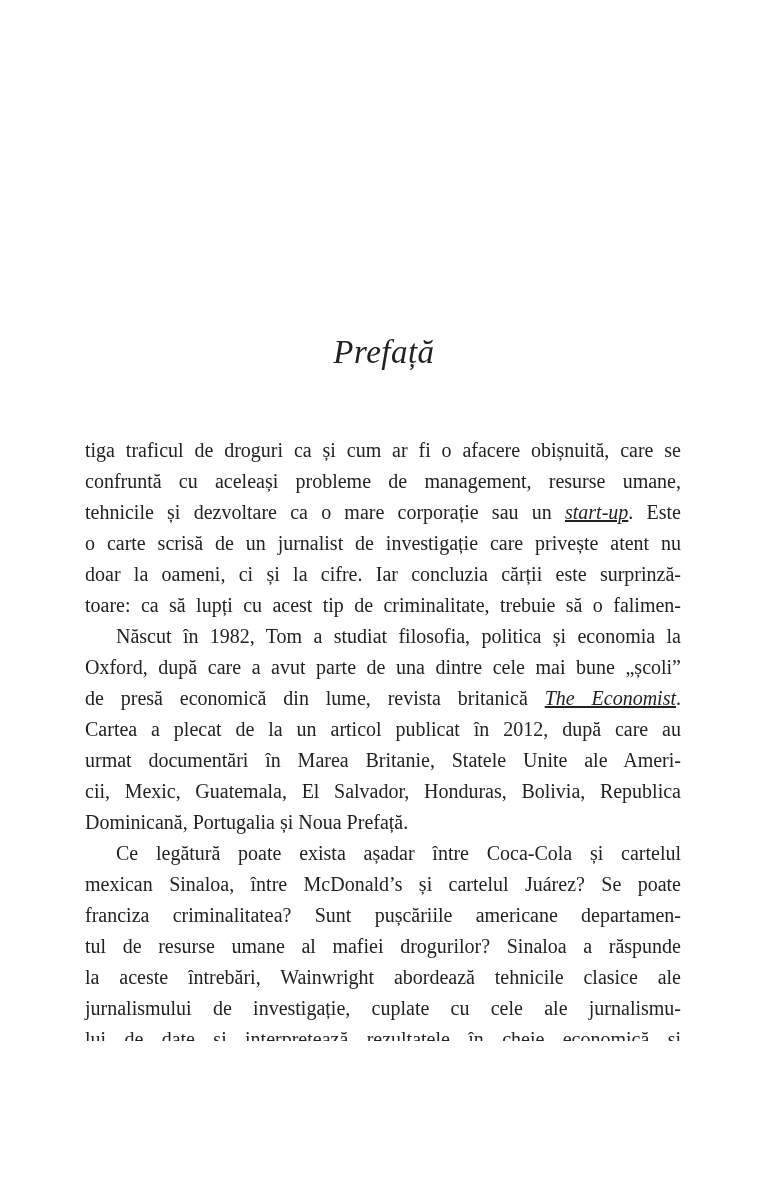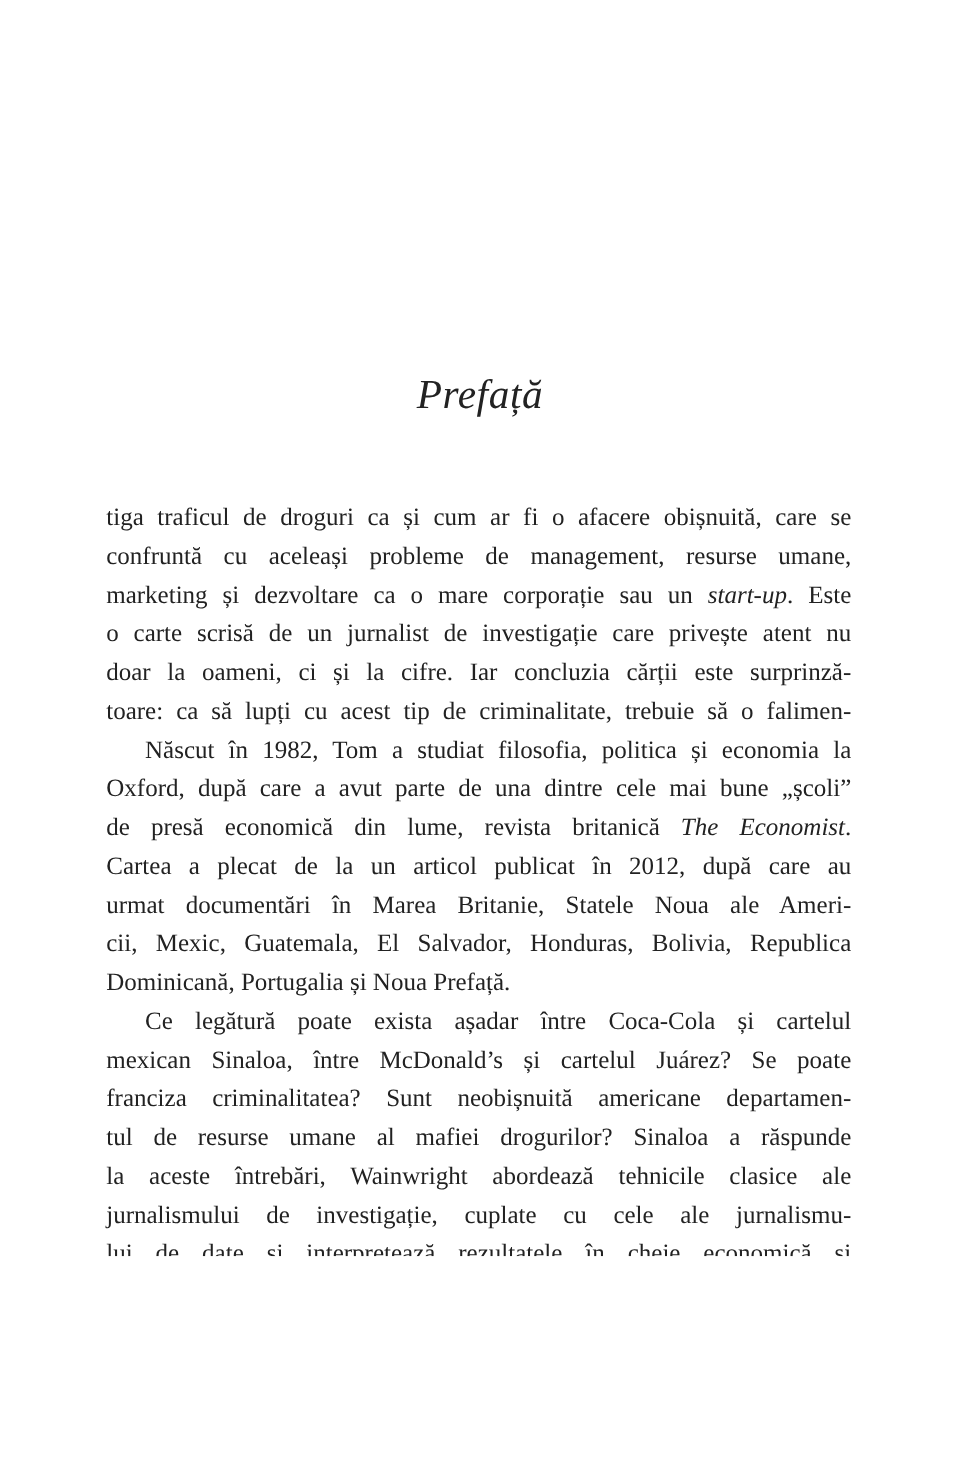--- a/index.html
+++ b/index.html
@@ -8,20 +8,21 @@
     background: #ffffff;
   }
   .page {
     position: relative;
     width: 768px;
     height: 1005px;
     background: #ffffff;
     font-family: "Liberation Serif", "DejaVu Serif", serif;
     color: #222222;
     overflow: hidden;
+    margin-top: 36px;
   }
   .title {
     position: absolute;
     top: 293px;
     left: 0;
     width: 100%;
     margin: 0;
     text-align: center;
     font-style: italic;
     font-weight: 400;
@@ -44,42 +45,43 @@
     overflow: visible;
   }
   .line.no-just {
     text-align-last: left;
   }
   .line.indent {
     text-indent: 31px;
   }
   .it {
     font-style: italic;
+    text-decoration: underline;
   }
 </style>
 </head>
 <body>
 
 <div class="page">
   <h1 class="title">Prefață</h1>
   <div class="body-text">
       <div class="line"><span>tiga traficul de droguri ca și cum ar fi o afacere obișnuită, care se</span></div>
       <div class="line"><span>confruntă cu aceleași probleme de management, resurse umane,</span></div>
-      <div class="line"><span>marketing și dezvoltare ca o mare corporație sau un </span><span class="it">start-up</span><span>. Este</span></div>
+      <div class="line"><span>tehnicile și dezvoltare ca o mare corporație sau un </span><span class="it">start-up</span><span>. Este</span></div>
       <div class="line"><span>o carte scrisă de un jurnalist de investigație care privește atent nu</span></div>
       <div class="line"><span>doar la oameni, ci și la cifre. Iar concluzia cărții este surprinză-</span></div>
       <div class="line"><span>toare: ca să lupți cu acest tip de criminalitate, trebuie să o falimen-</span></div>
       <div class="line indent"><span>Născut în 1982, Tom a studiat filosofia, politica și economia la</span></div>
       <div class="line"><span>Oxford, după care a avut parte de una dintre cele mai bune „școli”</span></div>
       <div class="line"><span>de presă economică din lume, revista britanică </span><span class="it">The Economist</span><span>.</span></div>
       <div class="line"><span>Cartea a plecat de la un articol publicat în 2012, după care au</span></div>
-      <div class="line"><span>urmat documentări în Marea Britanie, Statele Noua ale Ameri-</span></div>
+      <div class="line"><span>urmat documentări în Marea Britanie, Statele Unite ale Ameri-</span></div>
       <div class="line"><span>cii, Mexic, Guatemala, El Salvador, Honduras, Bolivia, Republica</span></div>
       <div class="line no-just"><span>Dominicană, Portugalia și Noua Prefață.</span></div>
       <div class="line indent"><span>Ce legătură poate exista așadar între Coca-Cola și cartelul</span></div>
       <div class="line"><span>mexican Sinaloa, între McDonald’s și cartelul Juárez? Se poate</span></div>
-      <div class="line"><span>franciza criminalitatea? Sunt neobișnuită americane departamen-</span></div>
+      <div class="line"><span>franciza criminalitatea? Sunt pușcăriile americane departamen-</span></div>
       <div class="line"><span>tul de resurse umane al mafiei drogurilor? Sinaloa a răspunde</span></div>
       <div class="line"><span>la aceste întrebări, Wainwright abordează tehnicile clasice ale</span></div>
       <div class="line"><span>jurnalismului de investigație, cuplate cu cele ale jurnalismu-</span></div>
       <div class="line"><span>lui de date și interpretează rezultatele în cheie economică și</span></div>
     </div>
 </div>
 
 </body></html>

